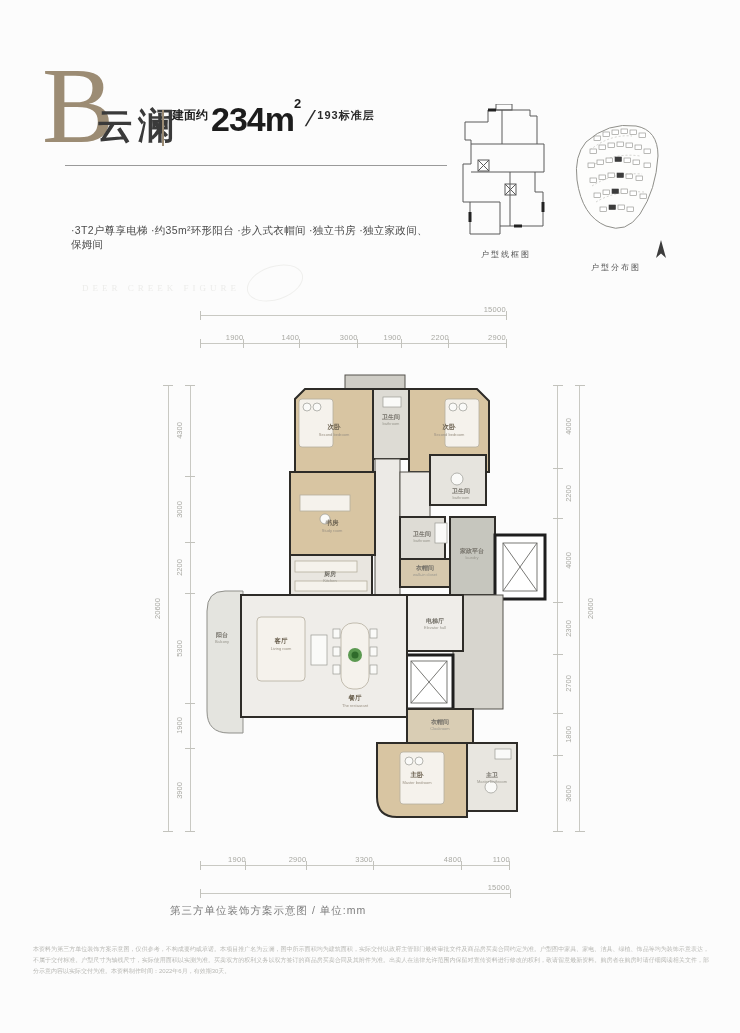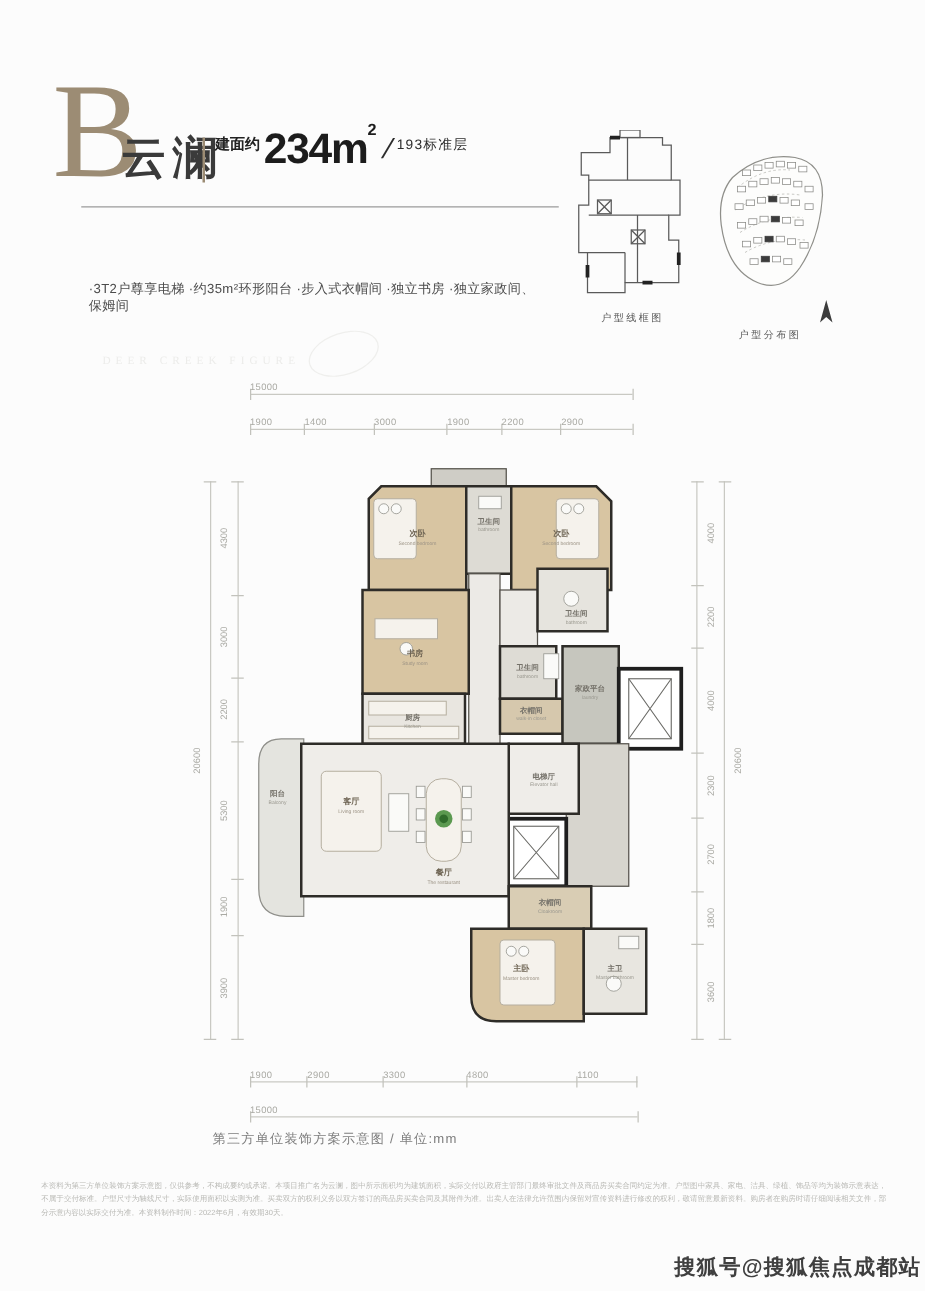--- a/index.html
+++ b/index.html
@@ -10,21 +10,21 @@
   
   .plan-letter{position:absolute;left:42px;top:52px;font-family:"Liberation Serif","DejaVu Serif",serif;
                font-size:108px;line-height:1;color:#9c8c74;font-weight:400;}
   .plan-name{position:absolute;left:97px;top:102px;font-size:36px;font-weight:700;color:#3a3a3a;letter-spacing:5px;}
   .gold-divider{position:absolute;left:162px;top:110px;width:2px;height:36px;background:#9c8c74;}
   .area-group{position:absolute;left:172px;top:102px;display:flex;align-items:center;}
   .area-prefix{font-size:12px;font-weight:700;color:#222;padding-bottom:7px;}
   .area-value{font-size:34px;font-weight:800;color:#1c1c1c;line-height:1;letter-spacing:-1px;margin-left:3px;}
   .area-sup{font-size:13px;font-weight:800;color:#1c1c1c;transform:translateY(-16px);display:inline-block;}
   .area-slash{font-size:22px;color:#2c2c2c;margin:0 4px 1px 6px;transform:skewX(-18deg);display:inline-block;}
-  .area-suffix{font-size:11px;font-weight:400;color:#2c2c2c;letter-spacing:1px;padding-bottom:7px;}
+  .area-suffix{font-size:11px;font-weight:700;color:#2c2c2c;letter-spacing:1px;padding-bottom:7px;}
   .header-rule{position:absolute;left:65px;top:165px;width:382px;height:1px;background:#9a9a9a;}
   .features{position:absolute;left:71px;top:180px;width:360px;font-size:10.5px;color:#4b4b4b;letter-spacing:0.3px;margin-top:44px;}
 
   
   .wm-main{position:absolute;left:60px;top:216px;font-family:"Liberation Serif","DejaVu Serif",serif;
            font-size:41px;color:#e3e3e1;letter-spacing:11px;white-space:nowrap;}
   .wm-sub{position:absolute;left:82px;top:283px;font-family:"Liberation Serif","DejaVu Serif",serif;
           font-size:9px;color:#ececea;letter-spacing:4px;}
   .wm-swirl{position:absolute;left:246px;top:266px;width:56px;height:32px;border:1px solid #efefed;
             border-radius:50%;transform:rotate(-18deg);}
@@ -36,21 +36,21 @@
   .wf-thick{fill:none;stroke:#222;stroke-width:3;}
   .fan-line{fill:#fdfdfc;stroke:#8f8f8a;stroke-width:1;}
   .fan-dash{fill:none;stroke:#b5b5b0;stroke-width:0.6;stroke-dasharray:2 2;}
   .unit{fill:#ffffff;stroke:#8a8a86;stroke-width:0.6;}
   .unit-dark{fill:#3c3c3c;stroke:#3c3c3c;stroke-width:0.6;}
 
   
   .hdim{position:absolute;display:flex;flex-direction:column;}
   .hrow{position:relative;height:15px;display:flex;align-items:flex-end;border-bottom:1px solid #c9c9c3;}
   .hrow + .hrow{margin-top:12px;}
-  .dcell{position:relative;display:flex;justify-content:flex-start;align-items:flex-end;padding-bottom:1px;min-width:0;}
+  .dcell{position:relative;display:flex;justify-content:flex-end;align-items:flex-end;padding-bottom:1px;min-width:0;}
   .dcell::after{content:"";position:absolute;right:-0.5px;bottom:-5px;width:1px;height:9px;background:#c2c2bc;}
   .hrow::before{content:"";position:absolute;left:0;bottom:-5px;width:1px;height:9px;background:#c2c2bc;}
   .dnum{font-size:7.5px;color:#a9a9a3;letter-spacing:0.3px;}
   .vdim{position:absolute;display:flex;flex-direction:row;}
   .vcol{position:relative;display:flex;flex-direction:column;width:21px;}
   .vcol.line-right{border-right:1px solid #c9c9c3;}
   .vcol.line-left{border-left:1px solid #c9c9c3;}
   .vcell{position:relative;display:flex;align-items:center;justify-content:center;min-height:0;}
   .line-right .vcell::before{content:"";position:absolute;top:-0.5px;right:-5px;width:10px;height:1px;background:#c2c2bc;}
   .line-right::after{content:"";position:absolute;bottom:0;right:-5px;width:10px;height:1px;background:#c2c2bc;}
@@ -369,15 +369,14 @@
       <text class="en-g" x="245" y="363">Cloakroom</text>
       <text class="cn" x="222" y="410">主卧</text>
       <text class="en" x="222" y="417">Master bedroom</text>
       <text class="cn-g" x="297" y="410">主卫</text>
       <text class="en-g" x="297" y="416">Master bathroom</text>
     </g>
   </svg>
 
   <div class="caption">第三方单位装饰方案示意图 / 单位:mm</div>
   <div class="disclaimer">本资料为第三方单位装饰方案示意图，仅供参考，不构成要约或承诺。本项目推广名为云澜，图中所示面积均为建筑面积，实际交付以政府主管部门最终审批文件及商品房买卖合同约定为准。户型图中家具、家电、洁具、绿植、饰品等均为装饰示意表达，不属于交付标准。户型尺寸为轴线尺寸，实际使用面积以实测为准。买卖双方的权利义务以双方签订的商品房买卖合同及其附件为准。出卖人在法律允许范围内保留对宣传资料进行修改的权利，敬请留意最新资料。购房者在购房时请仔细阅读相关文件，部分示意内容以实际交付为准。本资料制作时间：2022年6月，有效期30天。</div>
-  <div class="sohu">搜狐号@搜狐焦点成都站</div>
 
 </div>
 
 </body></html>

